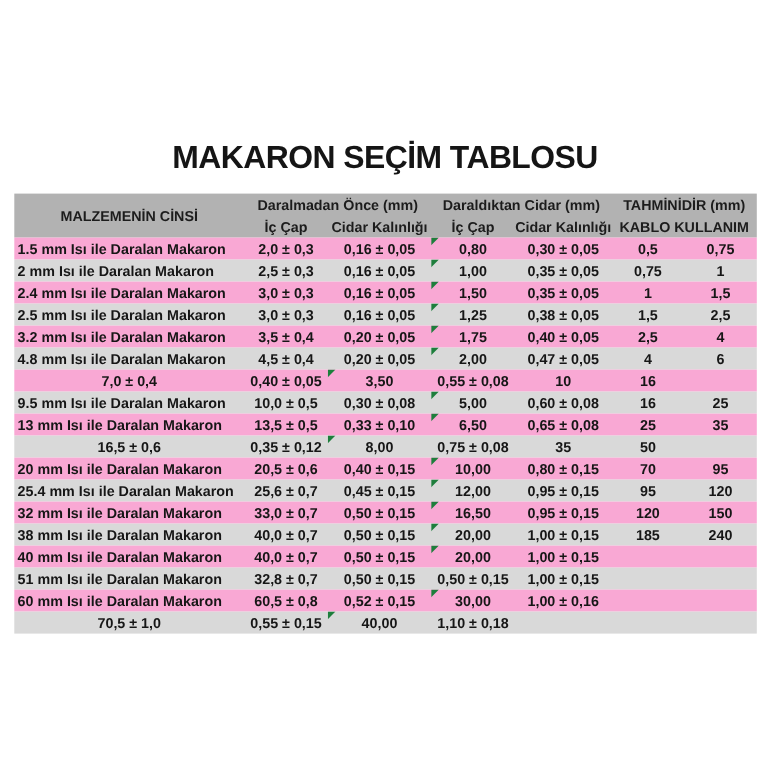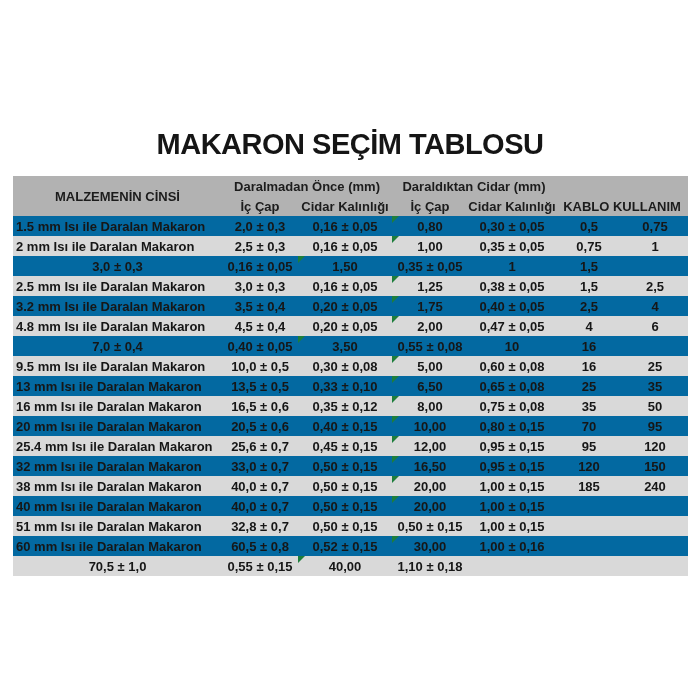--- a/index.html
+++ b/index.html
@@ -35,21 +35,21 @@
   .g3 { grid-column:6;   grid-row:1; }
   .s1 { grid-column:2; grid-row:2; }
   .s2 { grid-column:3; grid-row:2; }
   .s3 { grid-column:4; grid-row:2; }
   .s4 { grid-column:5; grid-row:2; }
   .s5 { grid-column:6; grid-row:2; }
 
   .trow {
     display:grid;
     grid-template-columns:209px 76px 94px 76px 88px 66px 66px;
-    height:20px; font-size:13px; font-weight:bold; background:#0369a1;
+    height:20px; font-size:13px; font-weight:bold; background:#f9a8d4;
   }
   .trow.stripe { background:var(--stripe-bg, #d9d9d9); }
   .cell {
     position:relative; display:flex; align-items:center;
     justify-content:center; white-space:nowrap; overflow:hidden; color:#161616;
   }
   .cell.name { justify-content:flex-start; padding-left:3px; }
   .flag {
     position:absolute; left:0; top:0; width:0; height:0;
     border-top:7px solid var(--flag-green, #1e7e3c);
@@ -60,20 +60,21 @@
 <body style="--header-bg: #b2b2b2; --stripe-bg: #d9d9d9; --flag-green: #1e7e3c; color: rgb(17, 17, 17);">
 
 <div class="page">
   <div class="title">MAKARON SEÇİM TABLOSU</div>
 
   <div class="table">
     <div class="thead">
       <div class="hcell col1h">MALZEMENİN CİNSİ</div>
       <div class="hcell g1">Daralmadan Önce (mm)</div>
       <div class="hcell g2">Daraldıktan Cidar (mm)</div>
+      <div class="hcell g3">TAHMİNİDİR (mm)</div>
       <div class="hcell s1">İç Çap</div>
       <div class="hcell s2">Cidar Kalınlığı</div>
       <div class="hcell s3">İç Çap</div>
       <div class="hcell s4">Cidar Kalınlığı</div>
       <div class="hcell s5">KABLO KULLANIM</div>
     </div>
     <div id="tbody">
         <div class="trow">
           <div class="cell name">1.5 mm Isı ile Daralan Makaron</div>
           <div class="cell num">
@@ -112,20 +113,21 @@
             <span>0,35 ± 0,05</span>
           </div>
           <div class="cell num">
             <span>0,75</span>
           </div>
           <div class="cell num">
             <span>1</span>
           </div>
         </div>
         <div class="trow">
+          <div class="cell name">2.4 mm Isı ile Daralan Makaron</div>
           <div class="cell num">
             <span>3,0 ± 0,3</span>
           </div>
           <div class="cell num">
             <span>0,16 ± 0,05</span>
           </div>
           <div class="cell num">
             <span class="flag"></span>
             <span>1,50</span>
           </div>
@@ -264,21 +266,20 @@
             <span>0,65 ± 0,08</span>
           </div>
           <div class="cell num">
             <span>25</span>
           </div>
           <div class="cell num">
             <span>35</span>
           </div>
         </div>
         <div class="trow stripe">
-          <div class="cell name">16 mm Isı ile Daralan Makaron</div>
           <div class="cell num">
             <span>16,5 ± 0,6</span>
           </div>
           <div class="cell num">
             <span>0,35 ± 0,12</span>
           </div>
           <div class="cell num">
             <span class="flag"></span>
             <span>8,00</span>
           </div>

